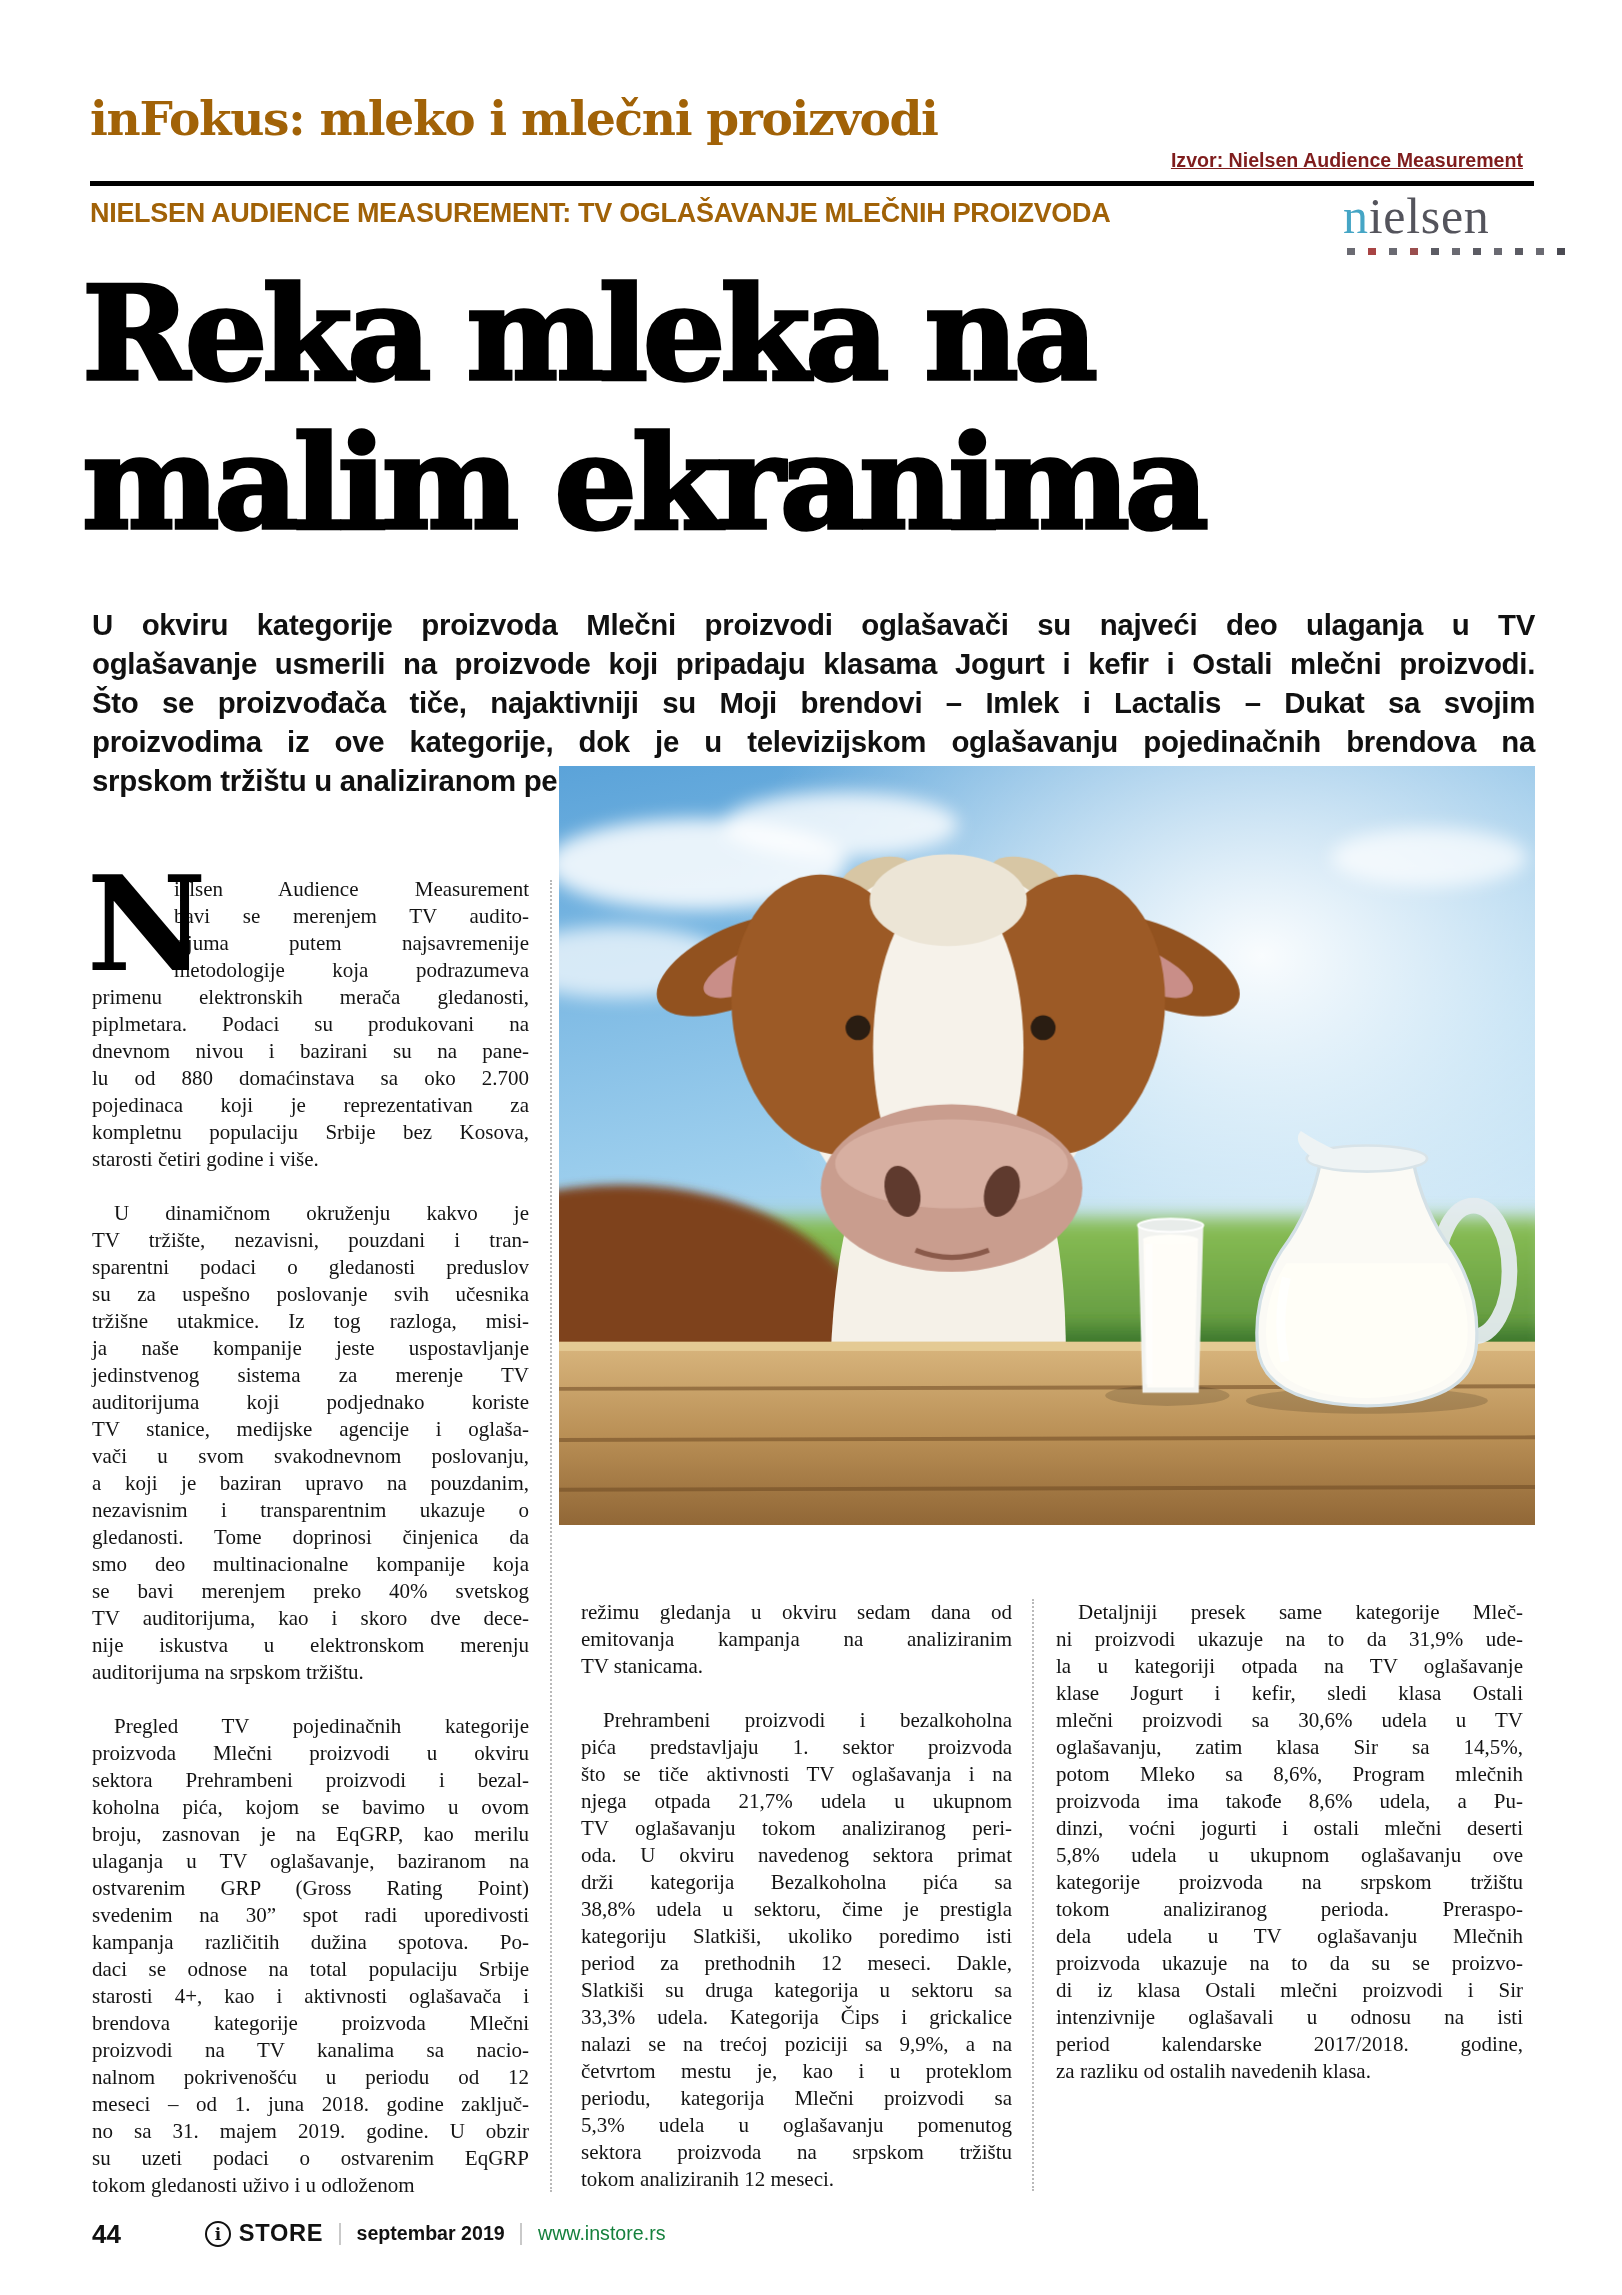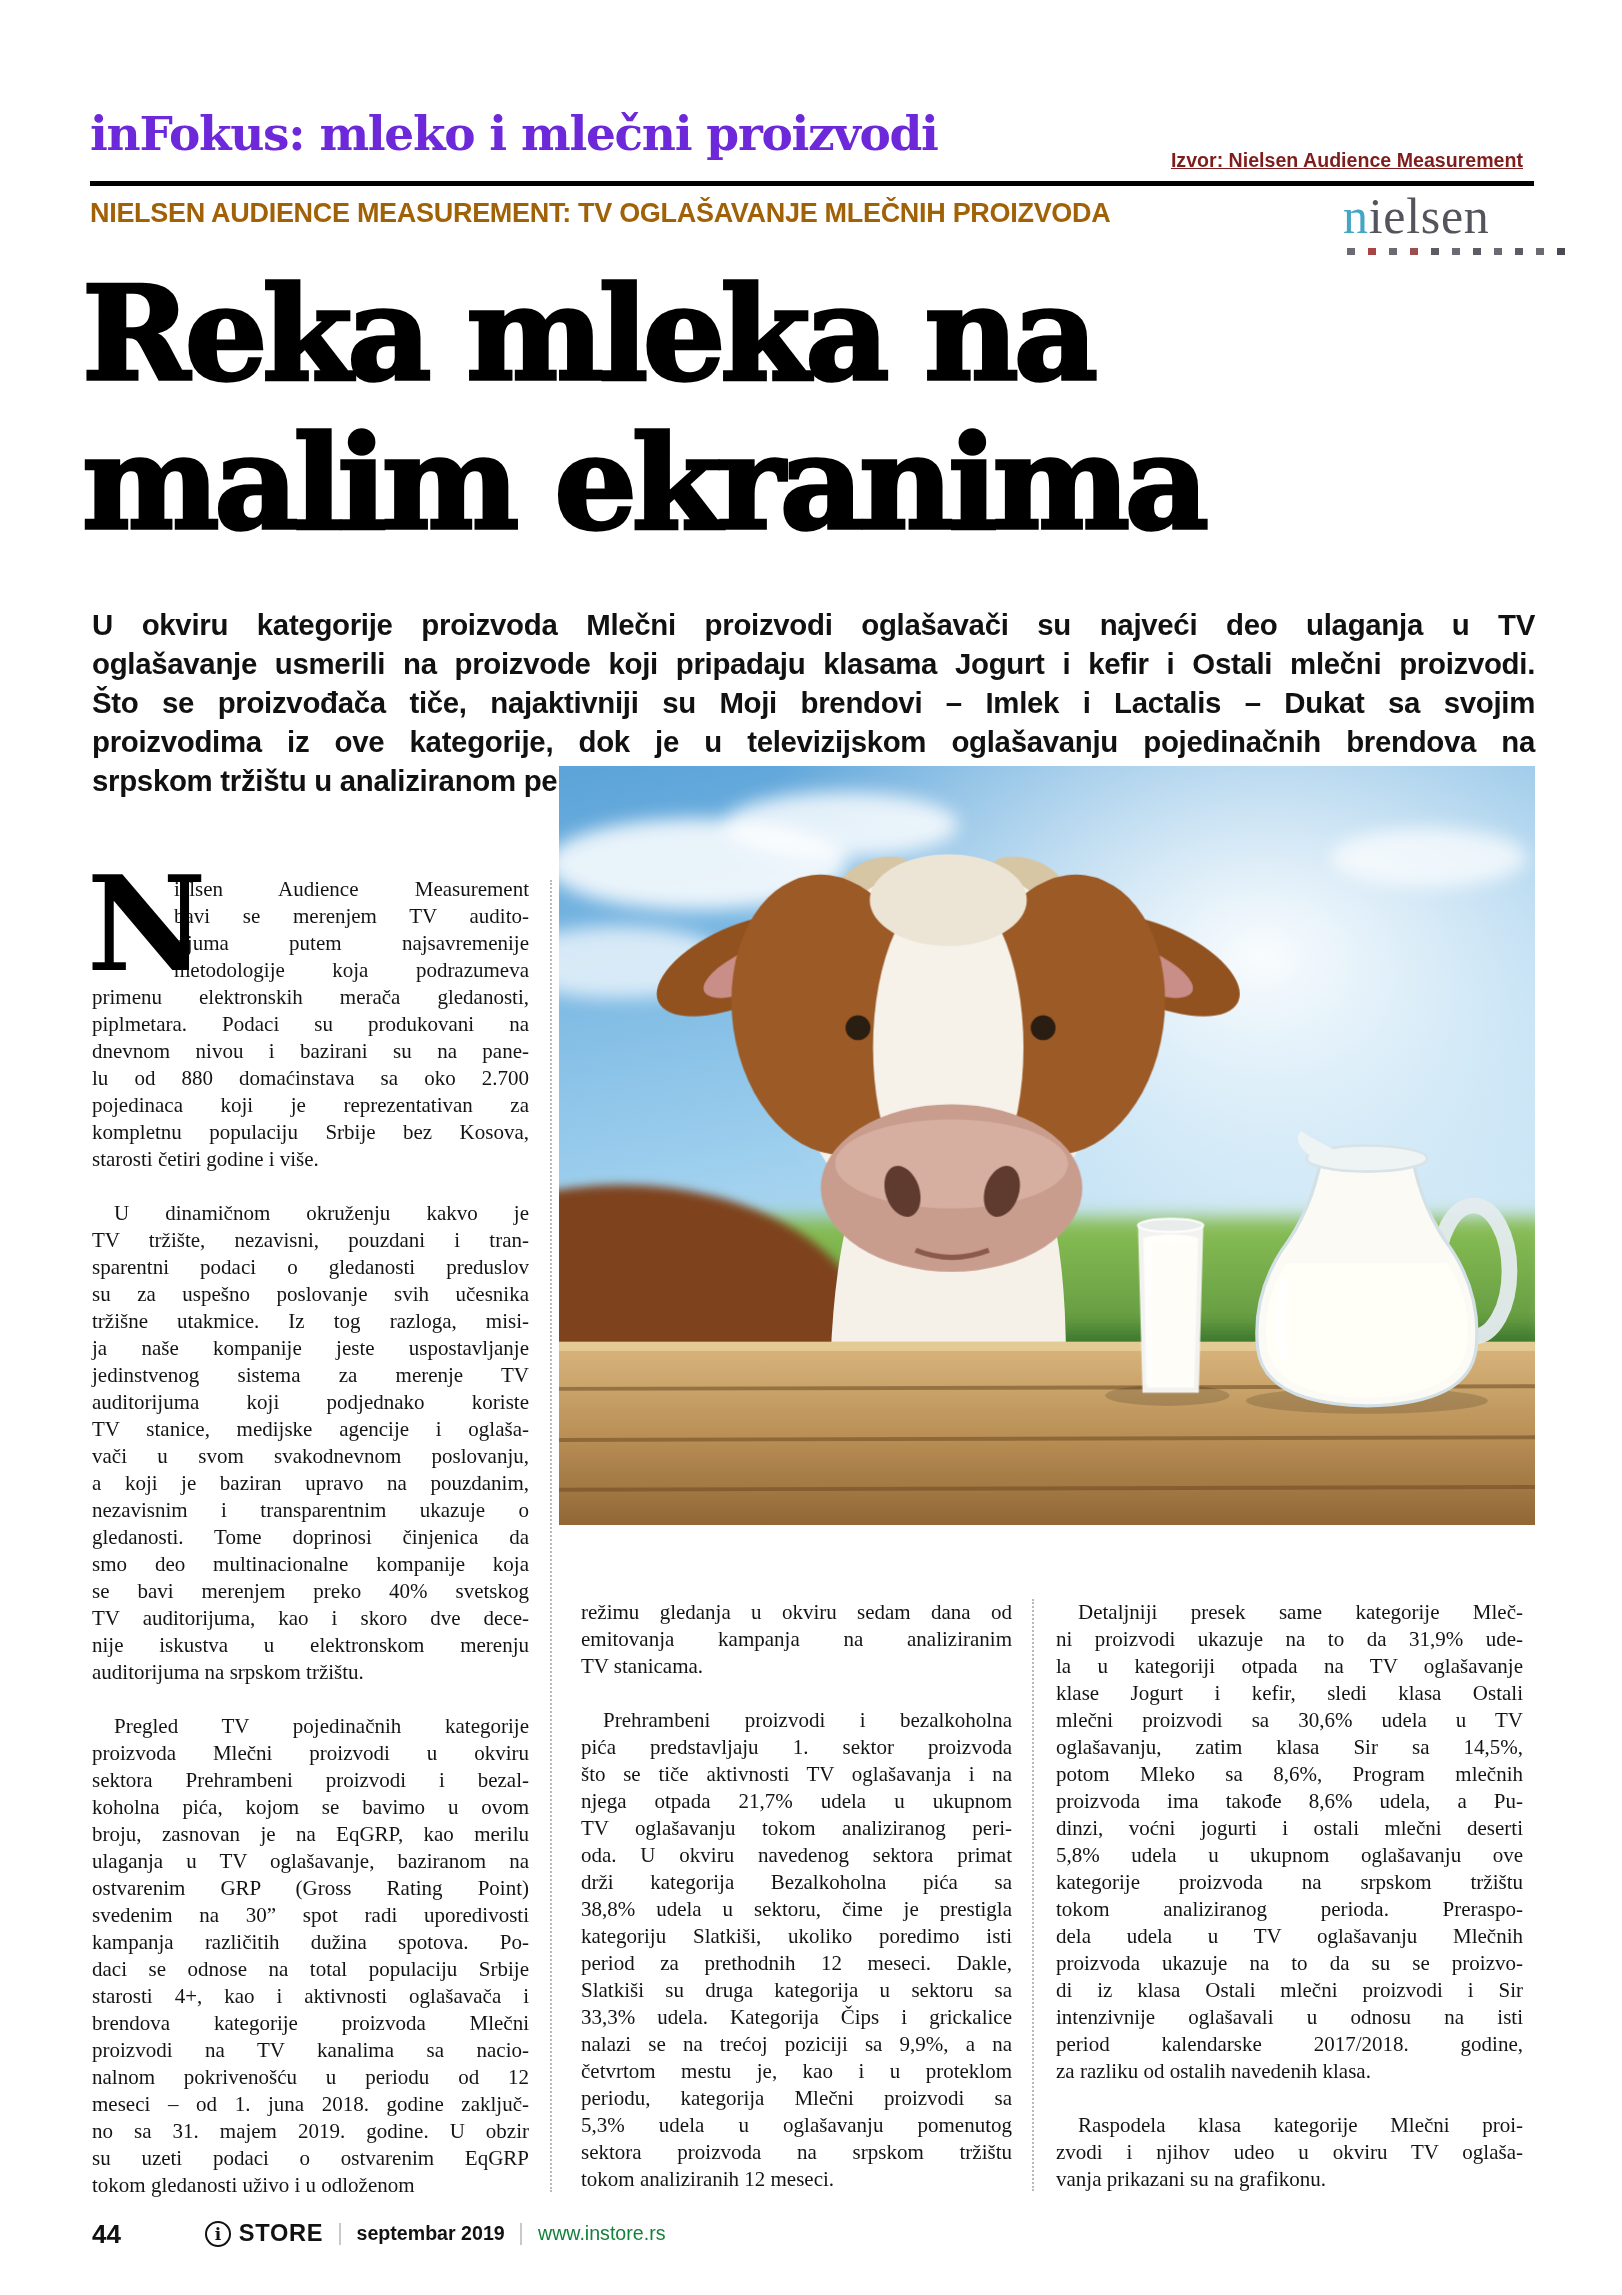--- a/index.html
+++ b/index.html
@@ -1,21 +1,21 @@
 <!DOCTYPE html>
 <html style="font-size:10.5px"><head>
 <meta charset="utf-8">
 <style>
   html,body{margin:0;padding:0;}
   body{width:1623px;height:2295px;background:#ffffff;position:relative;
        font-family:"Liberation Serif",serif;color:#141414;}
   .page{position:absolute;inset:0;overflow:hidden;}
 
-  .kicker{position:absolute;left:90px;top:109px;margin:0;
-          font:bold 47px/1.05 "DejaVu Serif",serif;letter-spacing:-1.3px;color:#6d28d9;}
+  .kicker{position:absolute;left:90px;top:94px;margin:0;
+          font:bold 47px/1.05 "DejaVu Serif",serif;letter-spacing:-1.3px;color:#a16207;}
   .source{position:absolute;right:100px;top:151px;
           font:bold 19.6px/1 "Liberation Sans",sans-serif;color:#7f1d1d;text-decoration:underline;}
   .rule{position:absolute;left:90px;top:181px;width:1444px;height:4.6px;background:#000;}
   .secthead{position:absolute;left:90px;top:199px;width:1112px;
             font:bold 27px/1.1 "Liberation Sans",sans-serif;letter-spacing:-0.3px;color:#a16207;}
 
   .nielsen{position:absolute;left:1343px;top:191px;width:226px;}
   .nword{font:50px/1 "Liberation Serif",serif;color:#54545c;letter-spacing:0.7px;}
   .nblue{color:#45a5c5;}
   .nsquares{display:flex;justify-content:space-between;margin-top:6.5px;padding:0 3.9px;}
@@ -298,25 +298,20 @@
         <div class="tline">5,8% udela u ukupnom oglašavanju ove</div>
         <div class="tline">kategorije proizvoda na srpskom tržištu</div>
         <div class="tline">tokom analiziranog perioda. Preraspo-</div>
         <div class="tline">dela udela u TV oglašavanju Mlečnih</div>
         <div class="tline">proizvoda ukazuje na to da su se proizvo-</div>
         <div class="tline">di iz klasa Ostali mlečni proizvodi i Sir</div>
         <div class="tline">intenzivnije oglašavali u odnosu na isti</div>
         <div class="tline">period kalendarske 2017/2018. godine,</div>
         <div class="tline endline">za razliku od ostalih navedenih klasa.</div>
       </div>
-      <div class="para">
-        <div class="tline firstindent">Raspodela klasa kategorije Mlečni proi-</div>
-        <div class="tline">zvodi i njihov udeo u okviru TV oglaša-</div>
-        <div class="tline endline">vanja prikazani su na grafikonu.</div>
-      </div>
     </div>
 
   <footer>
     <span class="pnum">44</span>
     <span class="ilogo">
         <span>i</span>
       </span>
     <span class="brand">STORE</span>
     <span class="fsep"></span>
     <span class="issue">septembar 2019</span>

